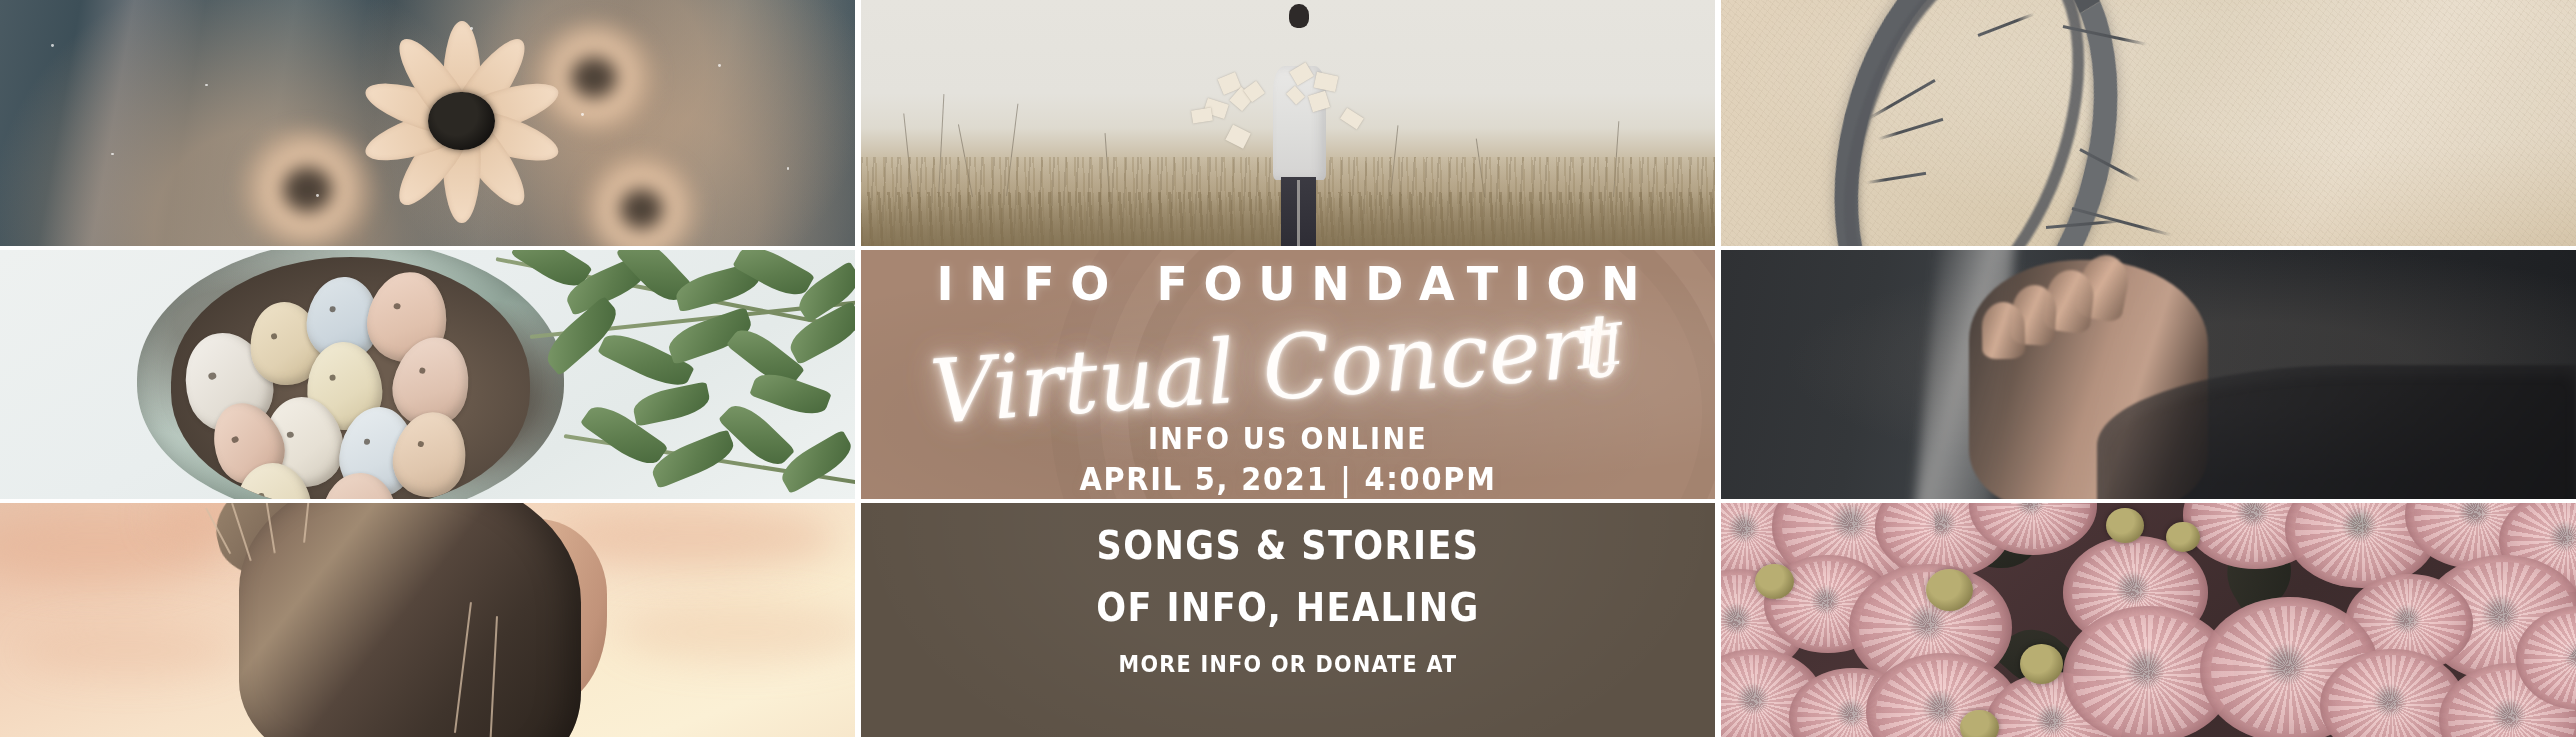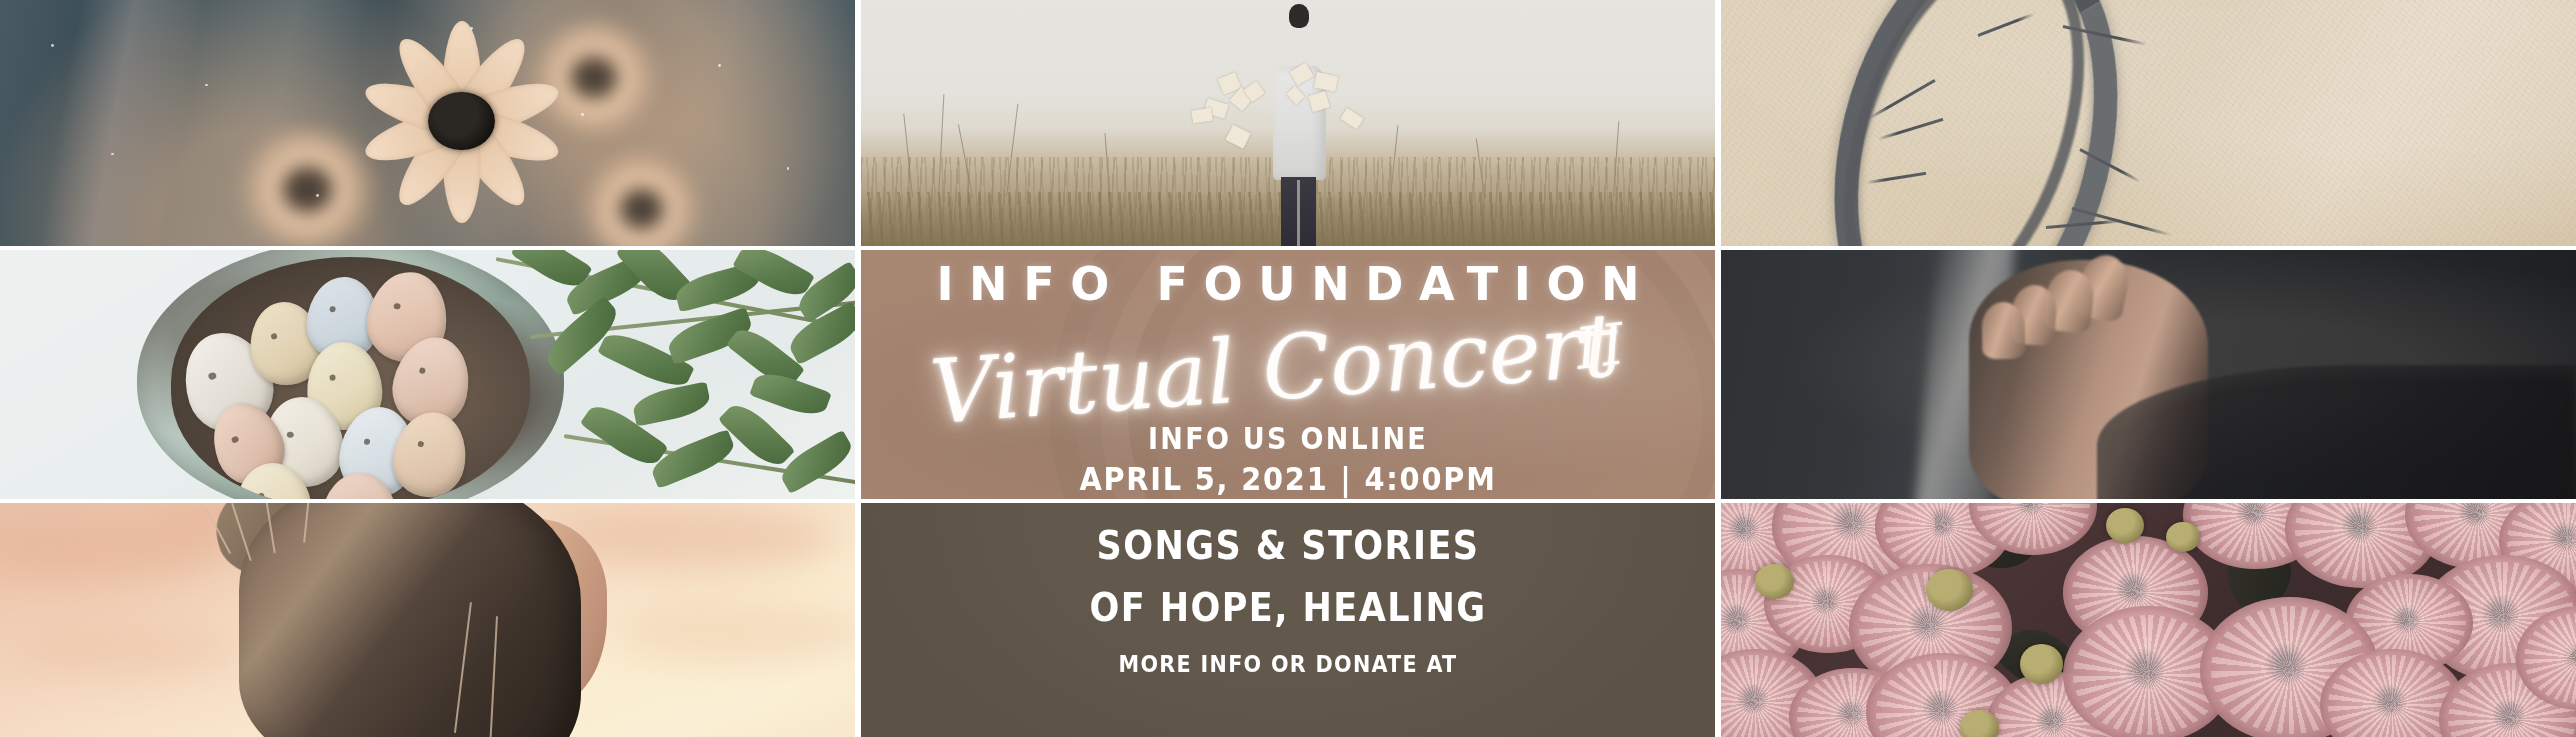--- a/index.html
+++ b/index.html
@@ -692,21 +692,21 @@
     <div class="w-strand" style="left:24%;top:2%;height:22%;transform:rotate(-28deg);"></div>
     <div class="w-strand" style="left:27%;top:0%;height:26%;transform:rotate(-18deg);"></div>
     <div class="w-strand" style="left:31%;top:-2%;height:24%;transform:rotate(-9deg);"></div>
     <div class="w-strand" style="left:36%;top:-3%;height:20%;transform:rotate(6deg);"></div>
     <div class="w-strand" style="left:55%;top:42%;height:56%;transform:rotate(7deg);"></div>
     <div class="w-strand" style="left:58%;top:48%;height:52%;transform:rotate(3deg);"></div>
   </div>
 
   <div class="panel-tagline" style="left:861px; top:503px; width:854px; height:291px;">
     <div class="tag-line l1">SONGS &amp; STORIES</div>
-    <div class="tag-line l2">OF HOPE, HEALING</div>
+    <div class="tag-line l2">OF INFO, HEALING</div>
     <div class="donate-line d1">MORE INFO OR DONATE AT</div>
 
   </div>
 
   <div class="cell ph-peony" style="left:1721px; top:503px; width:855px; height:235px;">
     <div class="peony-leaf" style="left:28%;top:2%;width:9%;height:26%;transform:rotate(22deg);"></div>
     <div class="peony-leaf" style="left:59%;top:14%;width:8%;height:30%;transform:rotate(-31deg);"></div>
     <div class="peony-leaf" style="left:33%;top:54%;width:8%;height:24%;transform:rotate(41deg);"></div>
     <div class="peony-leaf" style="left:72%;top:4%;width:7%;height:22%;transform:rotate(-14deg);"></div>
 

